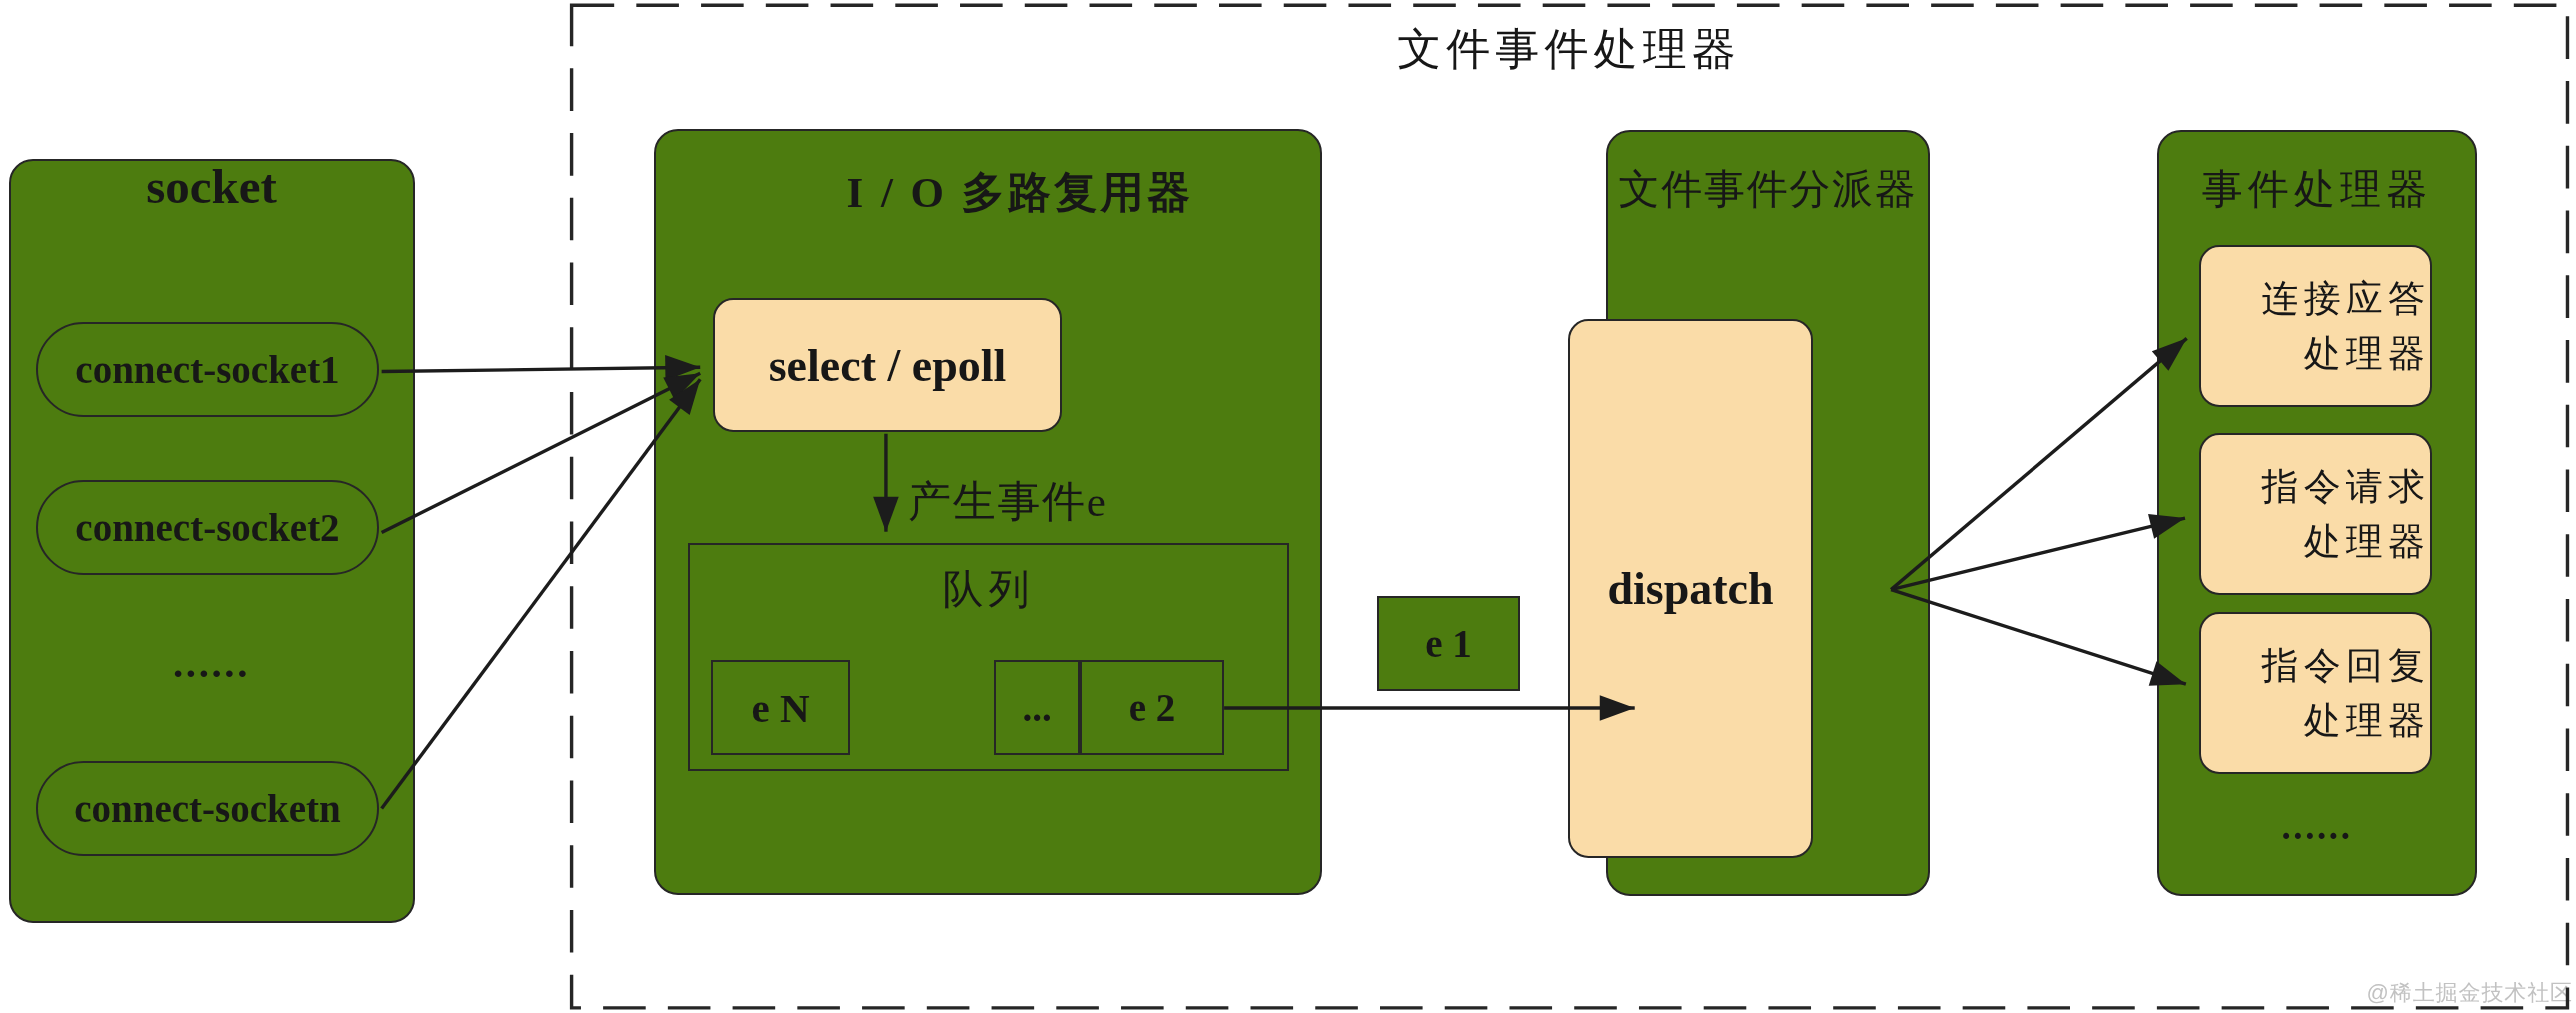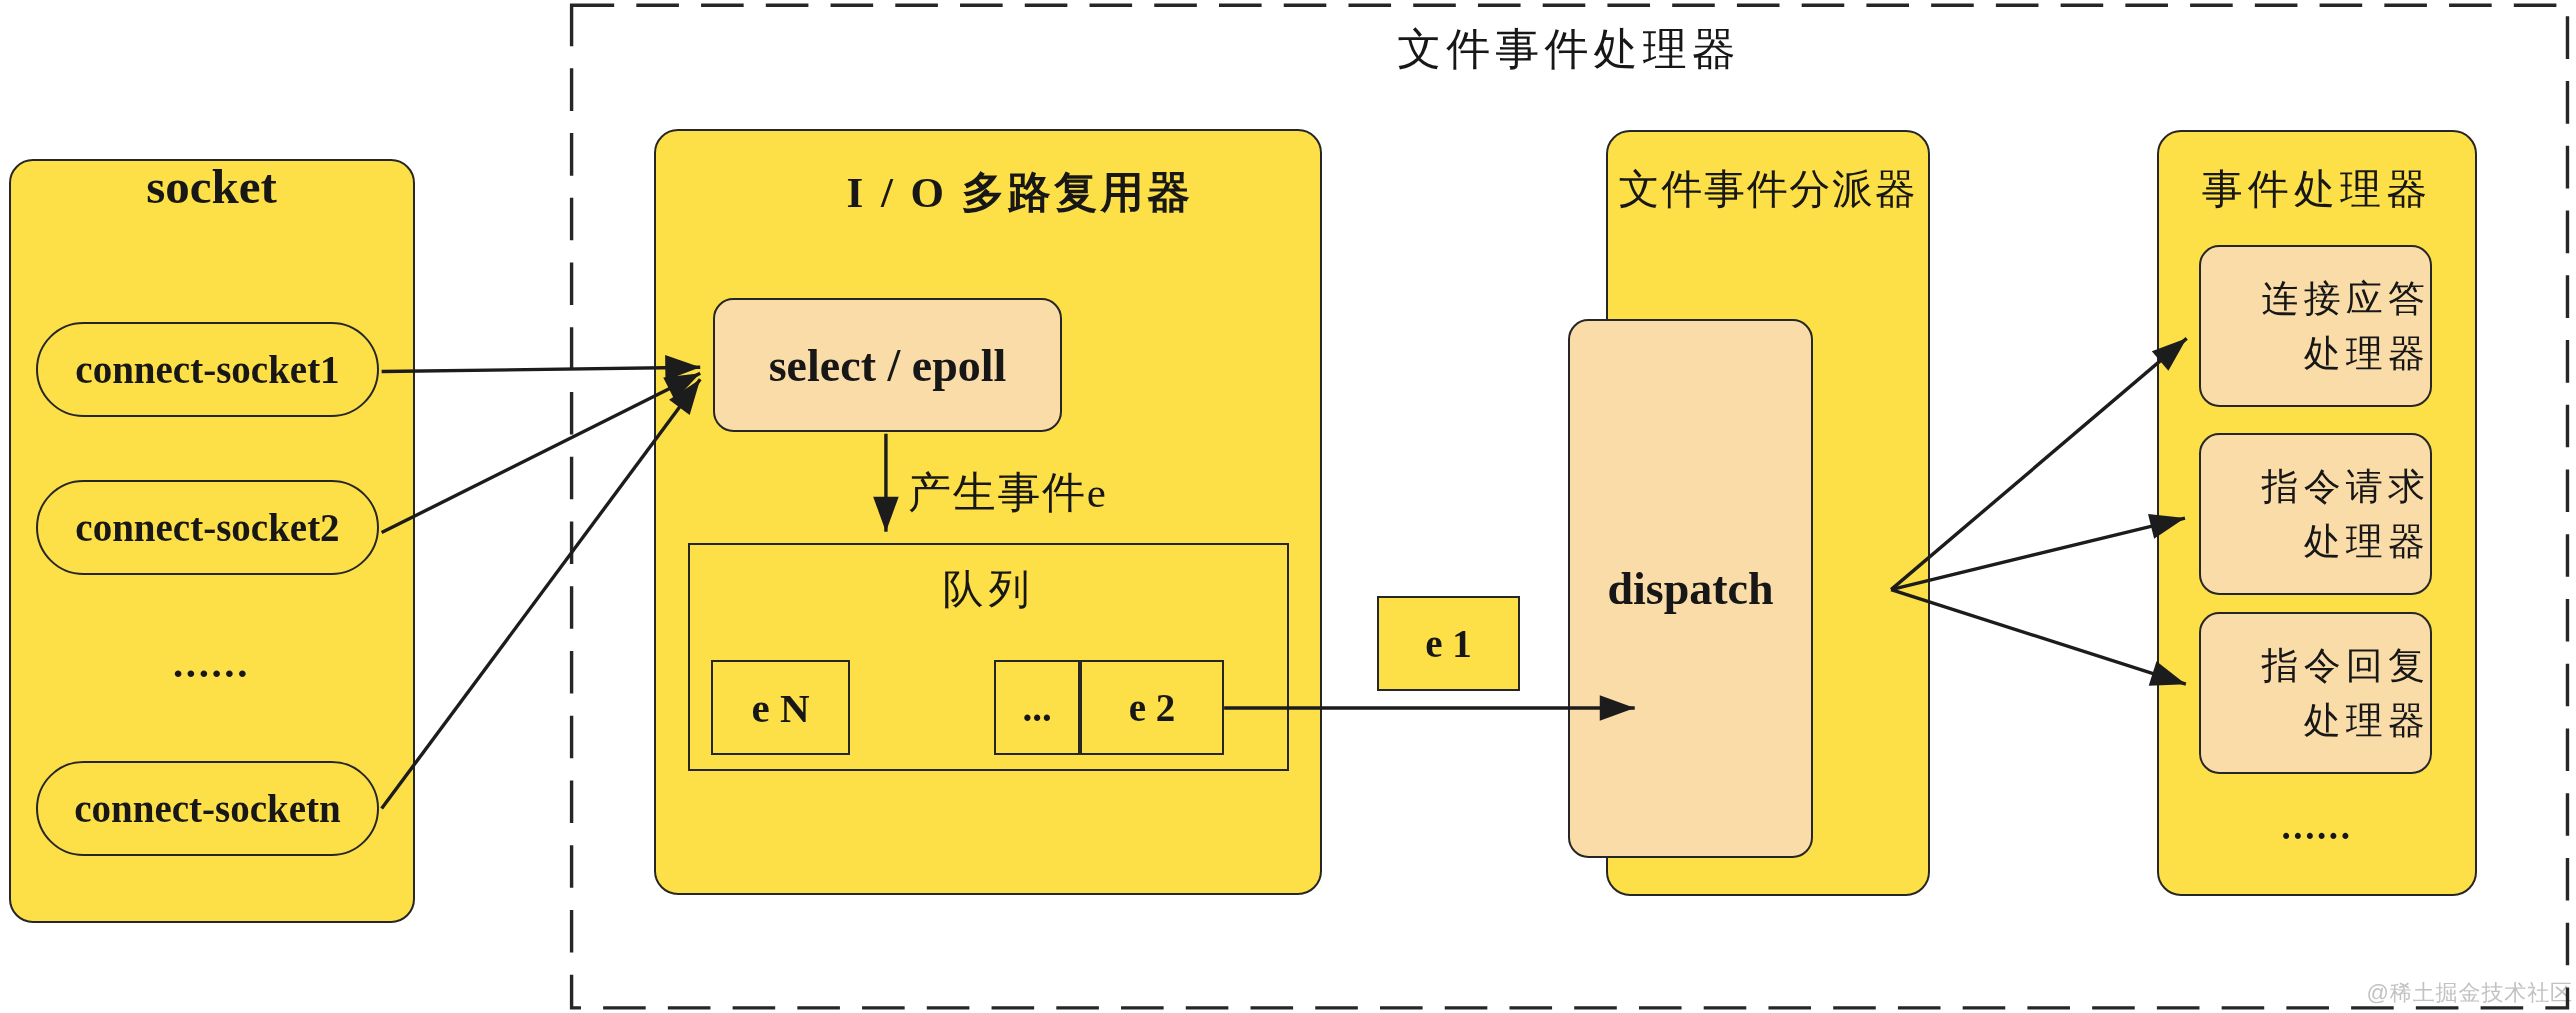--- a/index.html
+++ b/index.html
@@ -6,22 +6,22 @@
     --accent-fill:#FADCA8;
     --ink:#262626;
     --line:#1C1C1C;
     --watermark-text-color:#C2C2C2;
   }
   html,body{margin:0;padding:0;background:#ffffff;}
   .canvas{
     position:relative;width:2576px;height:1014px;background:#ffffff;overflow:hidden;
     font-family:"Liberation Serif","DejaVu Serif",serif;color:#171717;
   }
-  .abs{position:absolute;box-sizing:border-box;}
-  .box{position:absolute;box-sizing:border-box;border:2.6px solid var(--ink);background:#fde047;}
+  .abs{position:absolute;box-sizing:border-box;margin-top:9px;}
+  .box{position:absolute;box-sizing:border-box;border:2.6px solid var(--ink);background:#4d7c0f;}
   .rounded{border-radius:24px;}
   .pill{border-radius:51px;}
   .orange{background:var(--accent-fill);border-radius:20.4px;}
   .center{display:flex;align-items:center;justify-content:center;text-align:center;}
   .col{flex-direction:column;align-items:flex-end;}
   .en-bold{font-weight:bold;}
   .cn{font-weight:normal;letter-spacing:5.1px;}
   .title-row{position:absolute;text-align:center;white-space:nowrap;}
   svg.layer{position:absolute;left:0;top:0;pointer-events:none;}
   .connector{stroke:var(--line);stroke-width:4;fill:none;}

